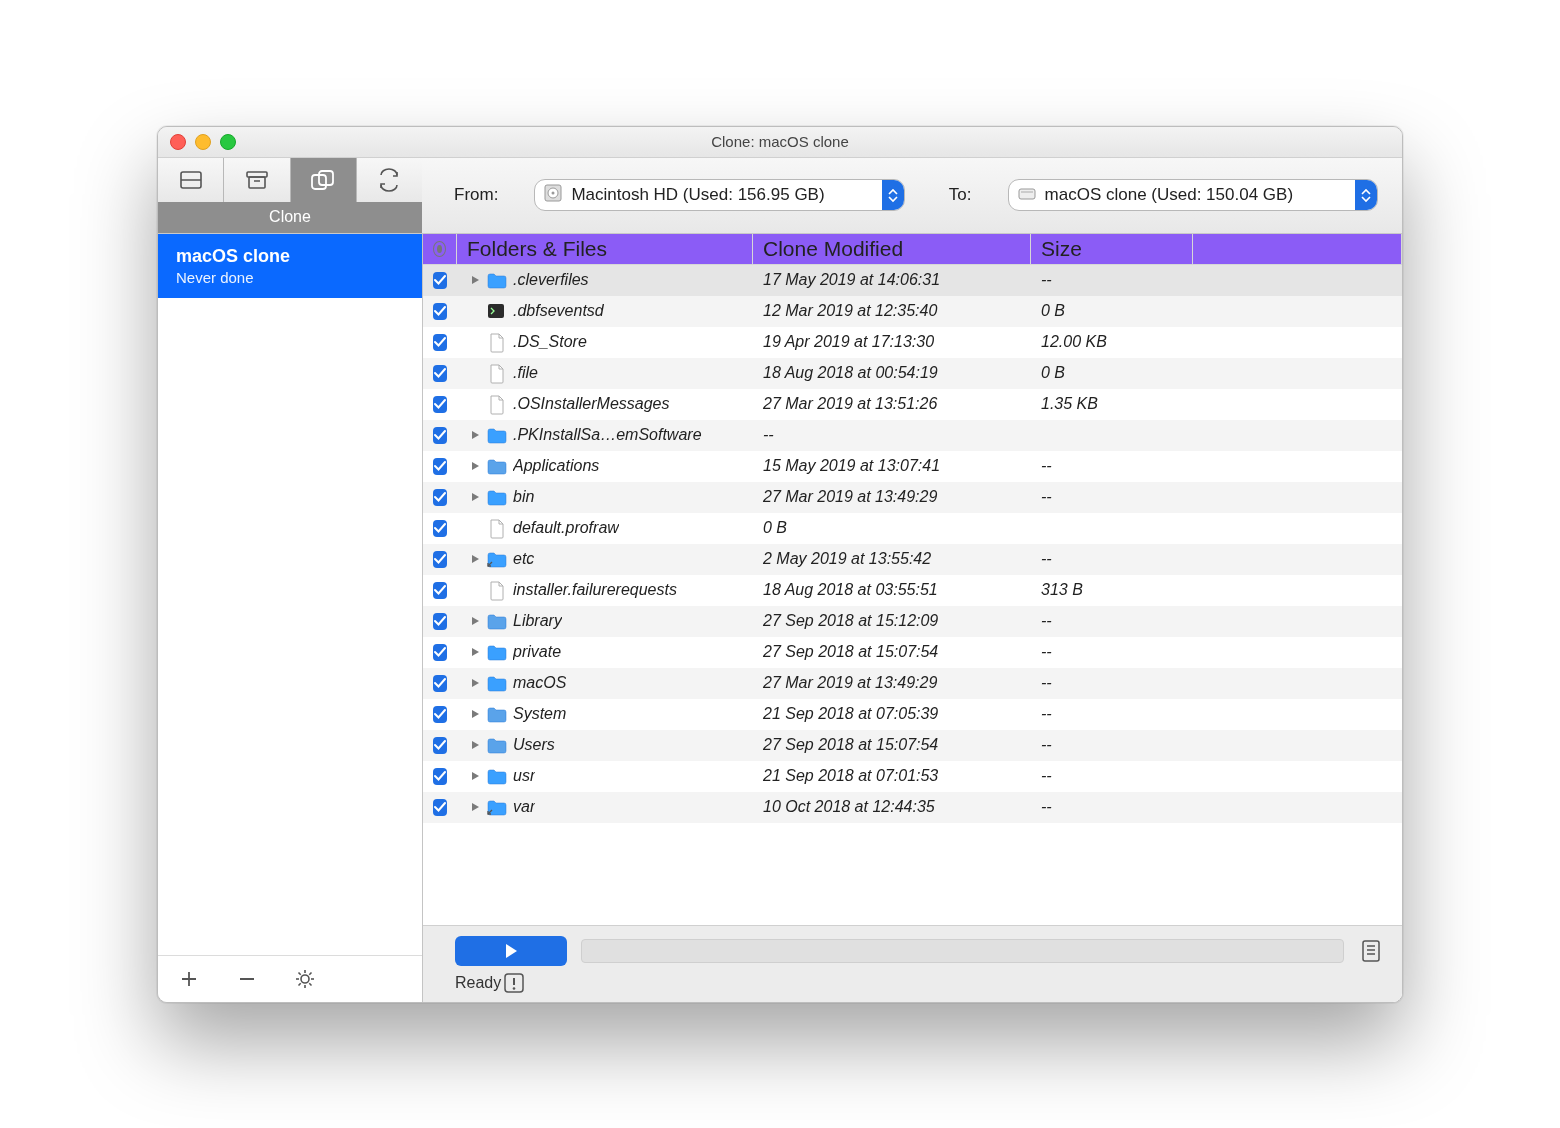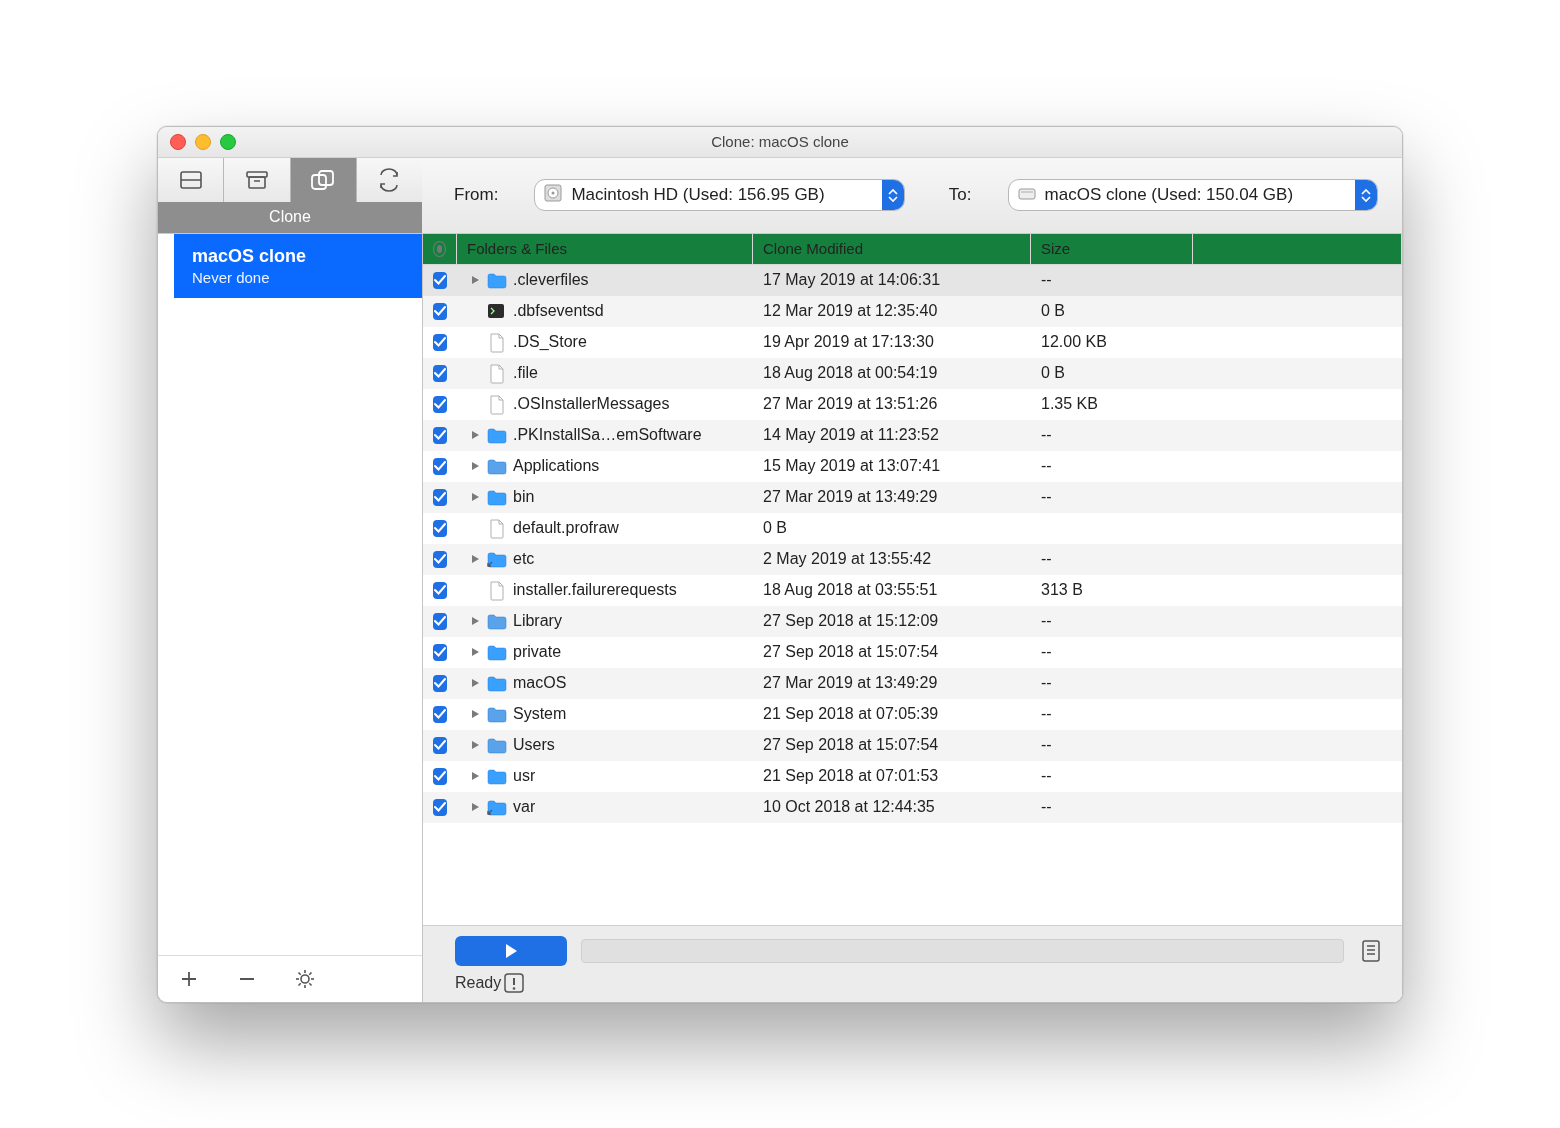--- a/index.html
+++ b/index.html
@@ -42,40 +42,40 @@
   .tool-right{flex:1;display:flex;align-items:center;gap:36px;padding:0 24px;background:linear-gradient(#f7f7f7,#e8e8e8);}
   .tool-right .lbl{font-size:17px;color:#222;margin-left:8px;}
   .combo{flex:1;display:flex;align-items:center;background:#fff;border:1px solid #b8b8b8;border-radius:11px;height:30px;box-shadow:inset 0 1px 0 rgba(255,255,255,.6);overflow:hidden;}
   .combo .disk-icon{margin:0 8px;}
   .combo .combo-text{flex:1;font-size:17px;white-space:nowrap;overflow:hidden;text-overflow:ellipsis;}
   .combo .combo-arrow{width:22px;align-self:stretch;background:var(--blue);display:flex;flex-direction:column;align-items:center;justify-content:center;gap:1px;}
   .combo .combo-arrow svg{display:block;}
   
   .body{flex:1;display:flex;min-height:0;border-top:1px solid #c9c9c9;}
   .sidebar{width:264px;background:#fff;border-right:1px solid var(--border);display:flex;flex-direction:column;}
-  .sidebar-list{flex:1;overflow:auto;padding-left:16px;}
+  .sidebar-list{flex:1;overflow:auto;}
   .sidebar-item{padding:12px 18px;}
   .sidebar-item.selected{background:var(--sidebar-blue);color:#fff;}
   .sidebar-item .si-title{font-weight:700;font-size:18px;}
   .sidebar-item .si-sub{font-size:15px;opacity:.92;margin-top:2px;}
   .sidebar-foot{height:46px;border-top:1px solid #dcdcdc;display:flex;align-items:center;gap:36px;padding:0 20px;color:#555;}
   .sidebar-foot .icon-btn{display:flex;align-items:center;justify-content:center;width:22px;height:22px;}
   
   .main{flex:1;display:flex;flex-direction:column;min-width:0;background:#fff;border-right:0;}
-  .thead{display:flex;height:30px;font-size:15px;color:#222;background:#15803d;border-bottom:1px solid #d7d7d7;}
+  .thead{display:flex;height:30px;font-size:21px;color:#222;background:#8b5cf6;border-bottom:1px solid #d7d7d7;}
   .thead .th{display:flex;align-items:center;padding:0 10px;border-right:1px solid #d7d7d7;box-sizing:border-box;}
   .col-chk{width:34px;justify-content:center;padding:0;}
   .col-name{width:296px;}
   .col-date{width:278px;}
   .col-size{width:162px;}
   .col-rest{flex:1;border-right:none;}
   .radio-icon{width:14px;height:14px;border:1.5px solid #777;border-radius:50%;position:relative;}
   .radio-icon::after{content:"";position:absolute;inset:3px;border-radius:50%;background:#777;}
   .rows{flex:1;overflow:auto;}
-  .row{display:flex;height:31px;align-items:center;font-size:16px;}
+  .row{display:flex;height:31px;align-items:center;font-size:16px;font-style:italic;}
   .row:nth-child(even){background:var(--row-alt);}
   .row.selected{background:#e5e5e5;}
   .row .cell{display:flex;align-items:center;padding:0 10px;box-sizing:border-box;height:100%;}
   .row .col-chk{justify-content:center;}
   .chk{width:17px;height:17px;border-radius:4px;background:var(--blue);display:flex;align-items:center;justify-content:center;}
   .chk svg{display:block;}
   .disclose{width:16px;display:flex;justify-content:center;color:#7a7a7a;margin-right:2px;}
   .icon-slot{width:22px;display:flex;justify-content:center;margin-right:6px;}
   .folder-icon{width:18px;height:14px;}
   .file-icon{width:14px;height:18px;}
@@ -357,21 +357,20 @@
                     <path d="M1 1 L8 5 L1 9 Z" fill="#7a7a7a"></path>
                   </svg>
                 </span>
       <span class="icon-slot">
                   <svg class="folder-icon" width="20" height="16">
       <path d="M1 3 Q1 1 3 1 L7 1 L9 3 L17 3 Q19 3 19 5 L19 13 Q19 15 17 15 L3 15 Q1 15 1 13 Z" fill="#3aa0ff" stroke="#2a7ad4" stroke-width="0.5"></path>
                   </svg>
                 </span>
       <span class="name">.PKInstallSa…emSoftware</span>
     </div>
-    <div class="cell col-date">14 May 2019 at 11:23:52</div>
     <div class="cell col-size">--</div>
     <div class="cell col-rest"></div>
             </div>
             <div class="row">
     <div class="cell col-chk">
                 <span class="chk">
     <svg width="12" height="10">
                     <path d="M1 5 L4.5 8.5 L11 1" stroke="#fff" stroke-width="2" fill="none" stroke-linecap="round"></path>
                   </svg>
                 </span>

